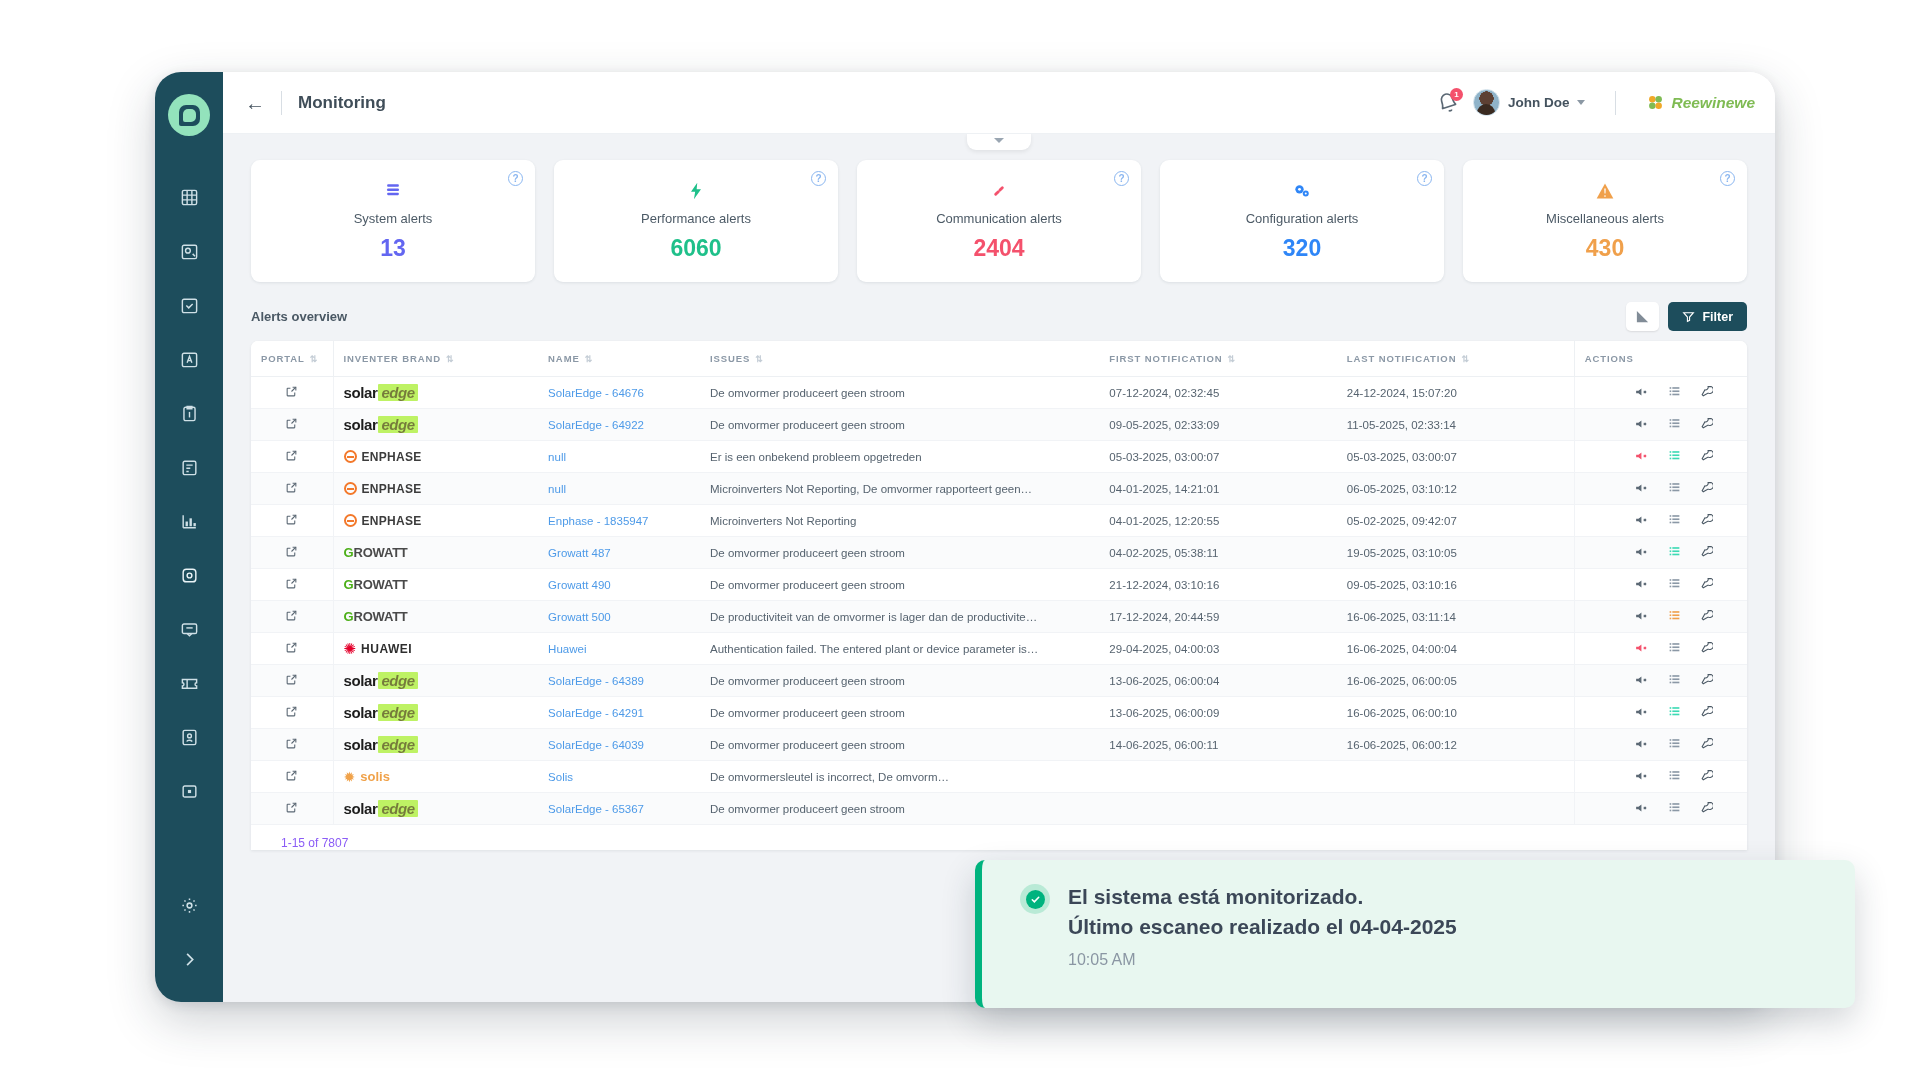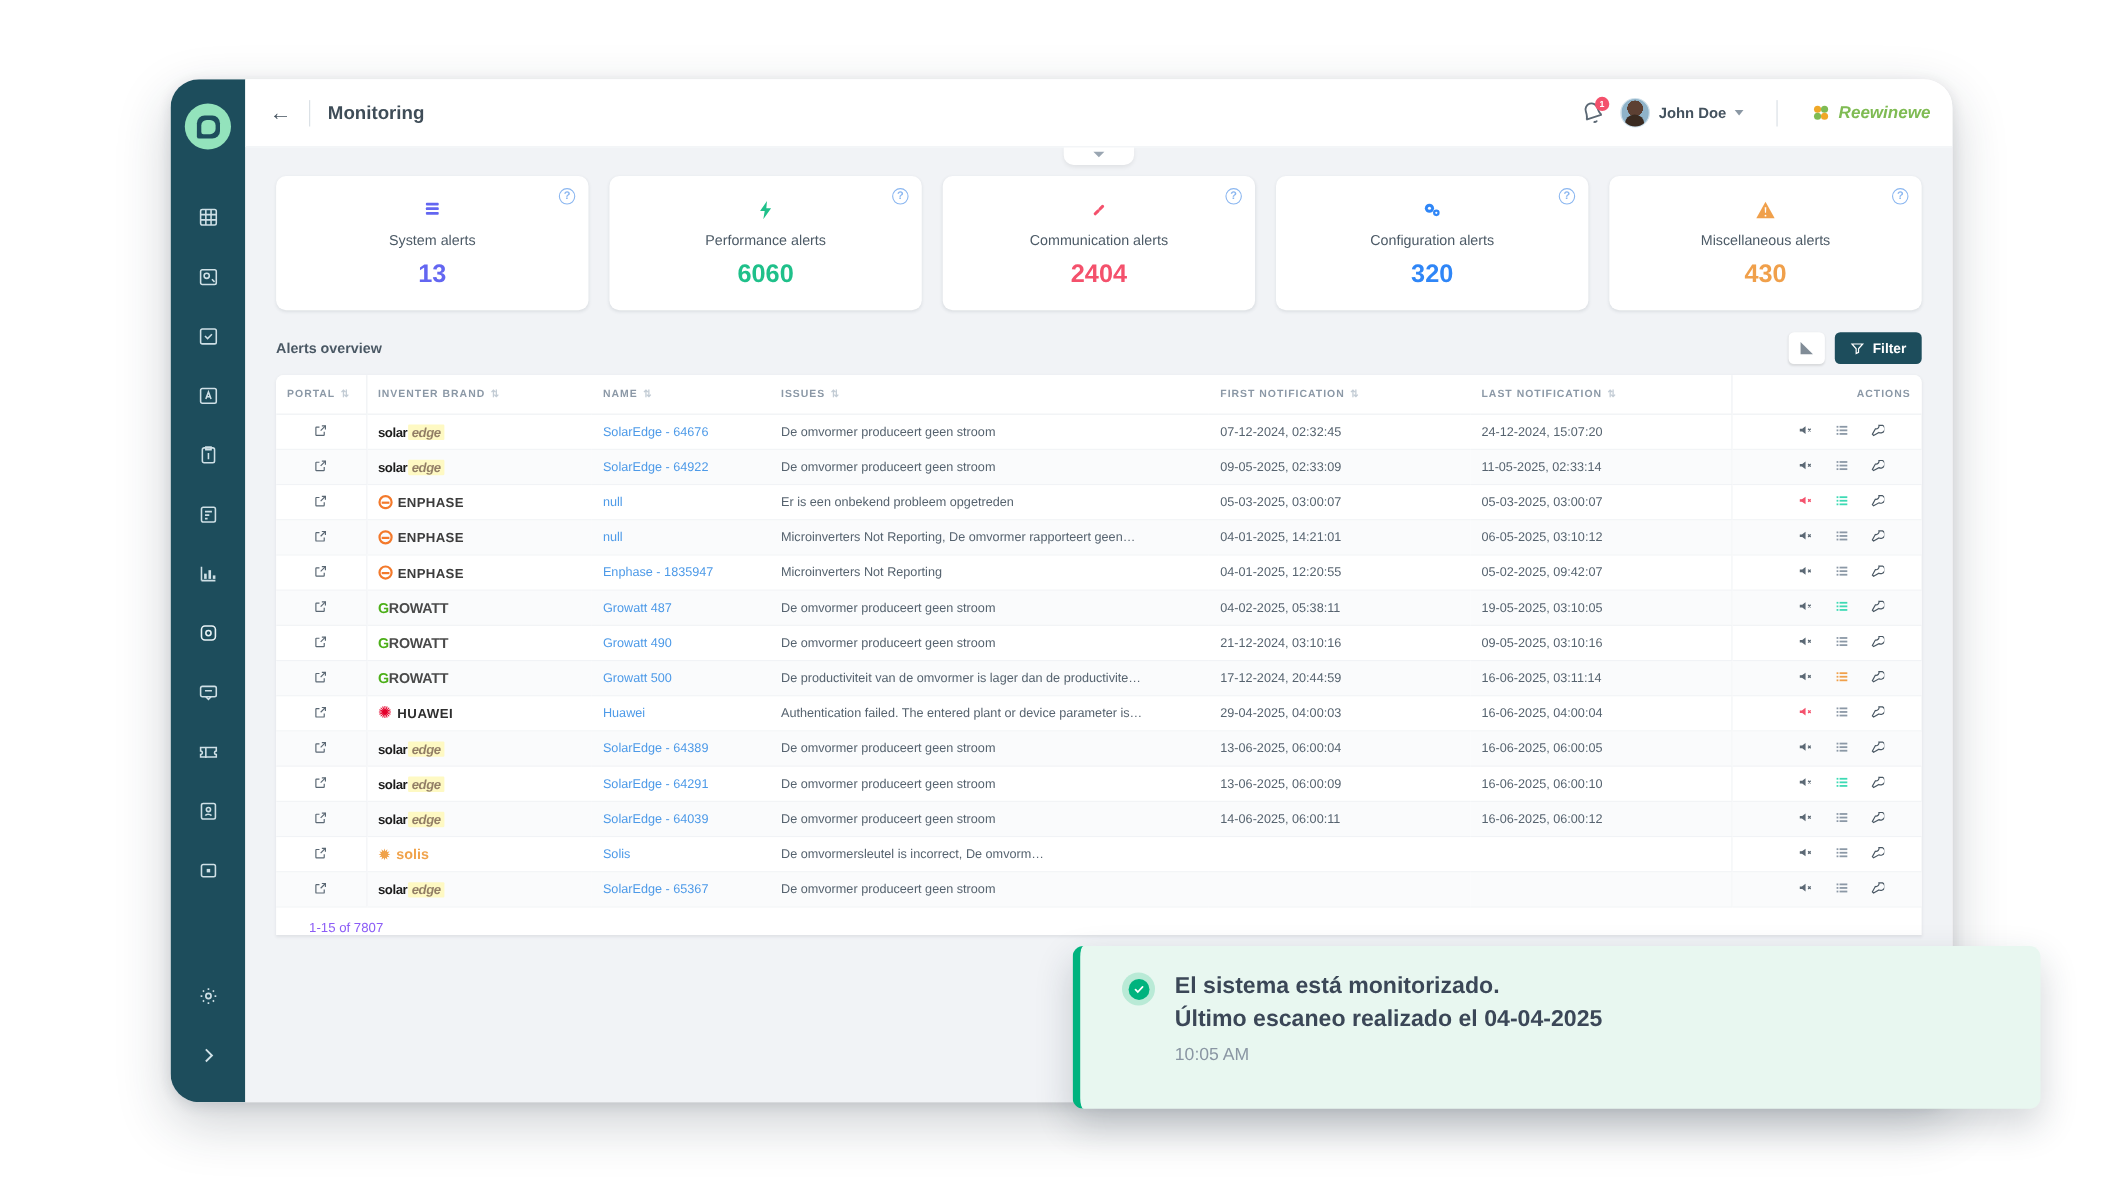--- a/index.html
+++ b/index.html
@@ -151,22 +151,22 @@
   td.portal-cell { text-align: center; }
   .ext-icon { color: #5b6874; cursor: pointer; display:inline-block; }
   .name-link { color: #4d9ae8; cursor: pointer; }
   .actions-cell { text-align: right; padding-right: 34px; }
   .actions-cell .act { display: inline-block; margin-left: 19px; cursor: pointer; vertical-align: middle; }
   #pager { padding: 11px 28px 0 16px; font-size: 12px; color: #8b5cf6; }
   #pager-inner { padding-left: 14px; }
 
   
   .brand { display: flex; align-items: center; gap: 5px; height: 100%; }
-  .b-solaredge { font-size: 12px; font-weight: 800; color: #1d1d1d; letter-spacing: -.4px; display:flex; align-items:center;}
-  .b-solaredge .tag { background: #fef9c3; color: #ea1b24; margin-left: 1px; padding: 0 3px; border-radius: 1px; position: relative; text-align: right; }
+  .b-solaredge { font-size: 15px; font-weight: 800; color: #1d1d1d; letter-spacing: -.4px; display:flex; align-items:center;}
+  .b-solaredge .tag { background: #bef264; color: #ea1b24; margin-left: 1px; padding: 0 3px; border-radius: 1px; position: relative; text-align: right; }
   .b-solaredge .tag span { color: #3a1a1a; opacity: .55; font-style: italic; }
   .b-enphase-mark {
     width: 13px; height: 13px; border-radius: 50%; border: 2px solid #f3792b; position: relative;
   }
   .b-enphase-mark::after { content:""; position:absolute; left:1px; right:1px; top:4px; height:2px; background:#f3792b; }
   .b-enphase-txt { font-size: 12px; color: #3c3c3c; letter-spacing: .3px; font-weight: 700; }
   .b-growatt { font-size: 13px; font-weight: 800; color: #4a4a4a; letter-spacing: -.2px; }
   .b-growatt .g { color: #4caf18; }
   .b-huawei-mark { color: #e4002b; font-size: 15px; line-height: 1; }
   .b-huawei-txt { font-size: 12px; color: #2e2e2e; font-weight: 600; letter-spacing: .5px; }
@@ -425,21 +425,21 @@
             <col style="width:160px">
         </colgroup>
         <thead>
           <tr>
             <th><span>PORTAL</span><span class="sort">⇅</span></th>
             <th class="divider"><span>INVENTER BRAND</span><span class="sort">⇅</span></th>
             <th><span>NAME</span><span class="sort">⇅</span></th>
             <th><span>ISSUES</span><span class="sort">⇅</span></th>
             <th><span>FIRST NOTIFICATION</span><span class="sort">⇅</span></th>
             <th><span>LAST NOTIFICATION</span><span class="sort">⇅</span></th>
-            <th class="divider" style="text-align:right"><span>ACTIONS</span></th>
+            <th class="divider" style="text-align:left"><span>ACTIONS</span></th>
           </tr>
         </thead>
         <tbody id="tbody">
             <tr>
               <td class="portal-cell"><span class="ext-icon"><svg viewBox="0 0 24 24" fill="none" stroke="currentColor" stroke-width="2" style="width:13px;height:13px">
                     <path d="M14 4h6v6"></path>
                     <path d="M20 4l-8 8"></path>
                     <path d="M18 14v5a1 1 0 01-1 1H5a1 1 0 01-1-1V7a1 1 0 011-1h5"></path>
                   </svg></span></td>
               <td class="divider">

